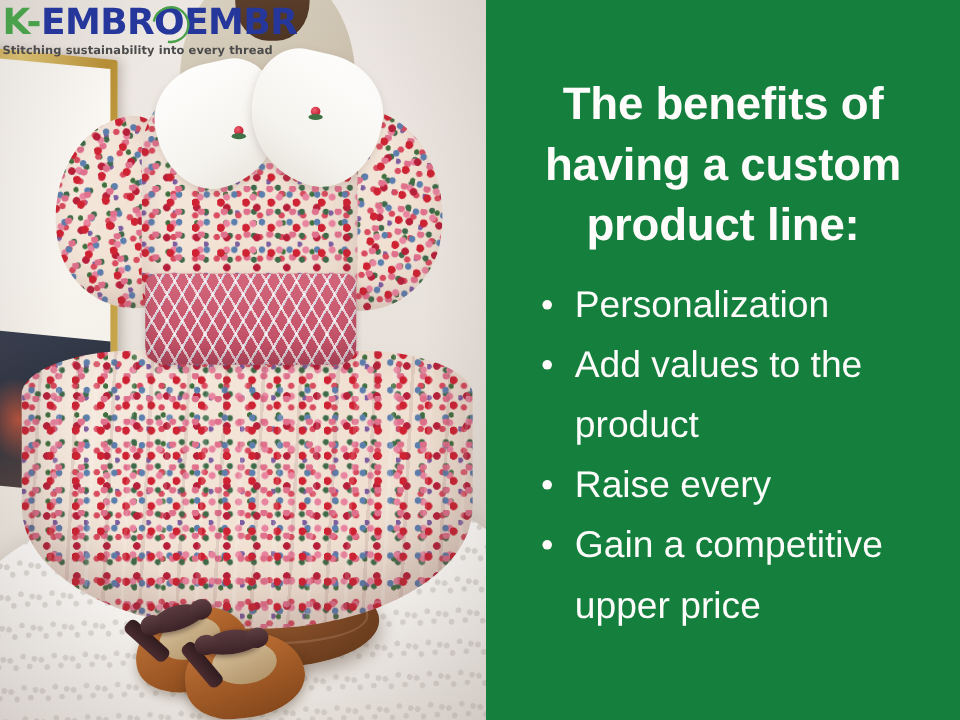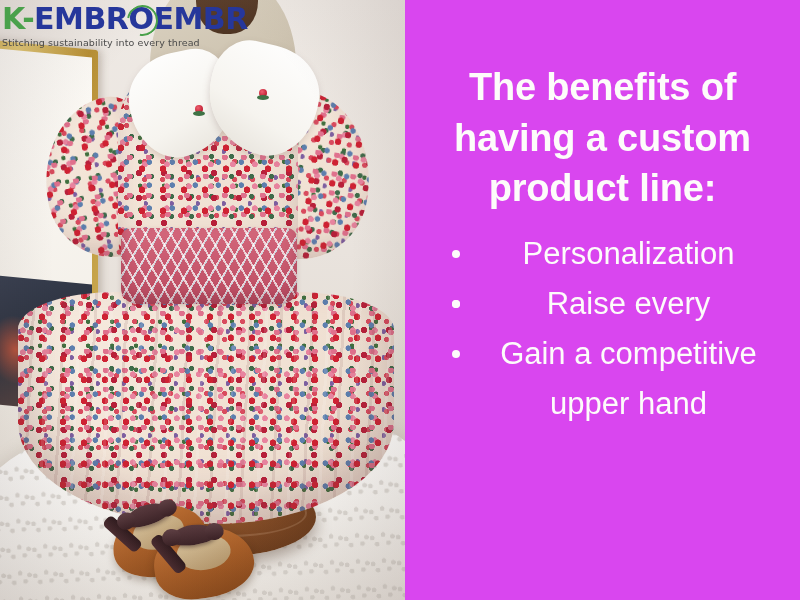--- a/index.html
+++ b/index.html
@@ -346,27 +346,28 @@
     transform: rotate(-35deg);
     pointer-events: none;
   }
   .logo-tagline {
     margin-top: 3px;
     font-size: 9.5px;
     color: #4b4b4b;
     letter-spacing: .1px;
     white-space: nowrap;
     font-family: "DejaVu Sans", sans-serif;
+    font-weight: bold;
   }
 
   
   .text-panel {
     width: 395px;
     height: 600px;
-    background: #d946ef;
+    background: #15803d;
     box-sizing: border-box;
     padding: 0 22px 0 22px;
     display: flex;
     flex-direction: column;
     justify-content: flex-start;
   }
   .headline {
     margin: 0;
     padding-top: 62px;
     color: #fdfcfa;
@@ -381,21 +382,21 @@
     margin: 15px 0 0 0;
     padding: 0 0 0 7px;
   }
   .benefit-item {
     position: relative;
     color: #fdfcfa;
     font-size: 31px;
     font-weight: 400;
     line-height: 1.62;
     padding-left: 45px;
-    text-align: center;
+    text-align: left;
   }
   .benefit-bullet {
     position: absolute;
     left: 18px;
     top: 21px;
     width: 8px;
     height: 8px;
     border-radius: 50%;
     background: #fdfcfa;
   }
@@ -464,25 +465,26 @@
 
   <div class="text-panel">
     <h1 class="headline">The benefits of having a custom product line:</h1>
     <ul class="benefits">
       <li class="benefit-item">
         <span class="benefit-bullet"></span>
         <span>Personalization</span>
       </li>
       <li class="benefit-item">
         <span class="benefit-bullet"></span>
+        <span>Add values to the product</span>
       </li>
       <li class="benefit-item">
         <span class="benefit-bullet"></span>
         <span>Raise every</span>
       </li>
       <li class="benefit-item">
         <span class="benefit-bullet"></span>
-        <span>Gain a competitive upper hand</span>
+        <span>Gain a competitive upper price</span>
       </li>
     </ul>
   </div>
 
 </div>
 
 </body></html>

